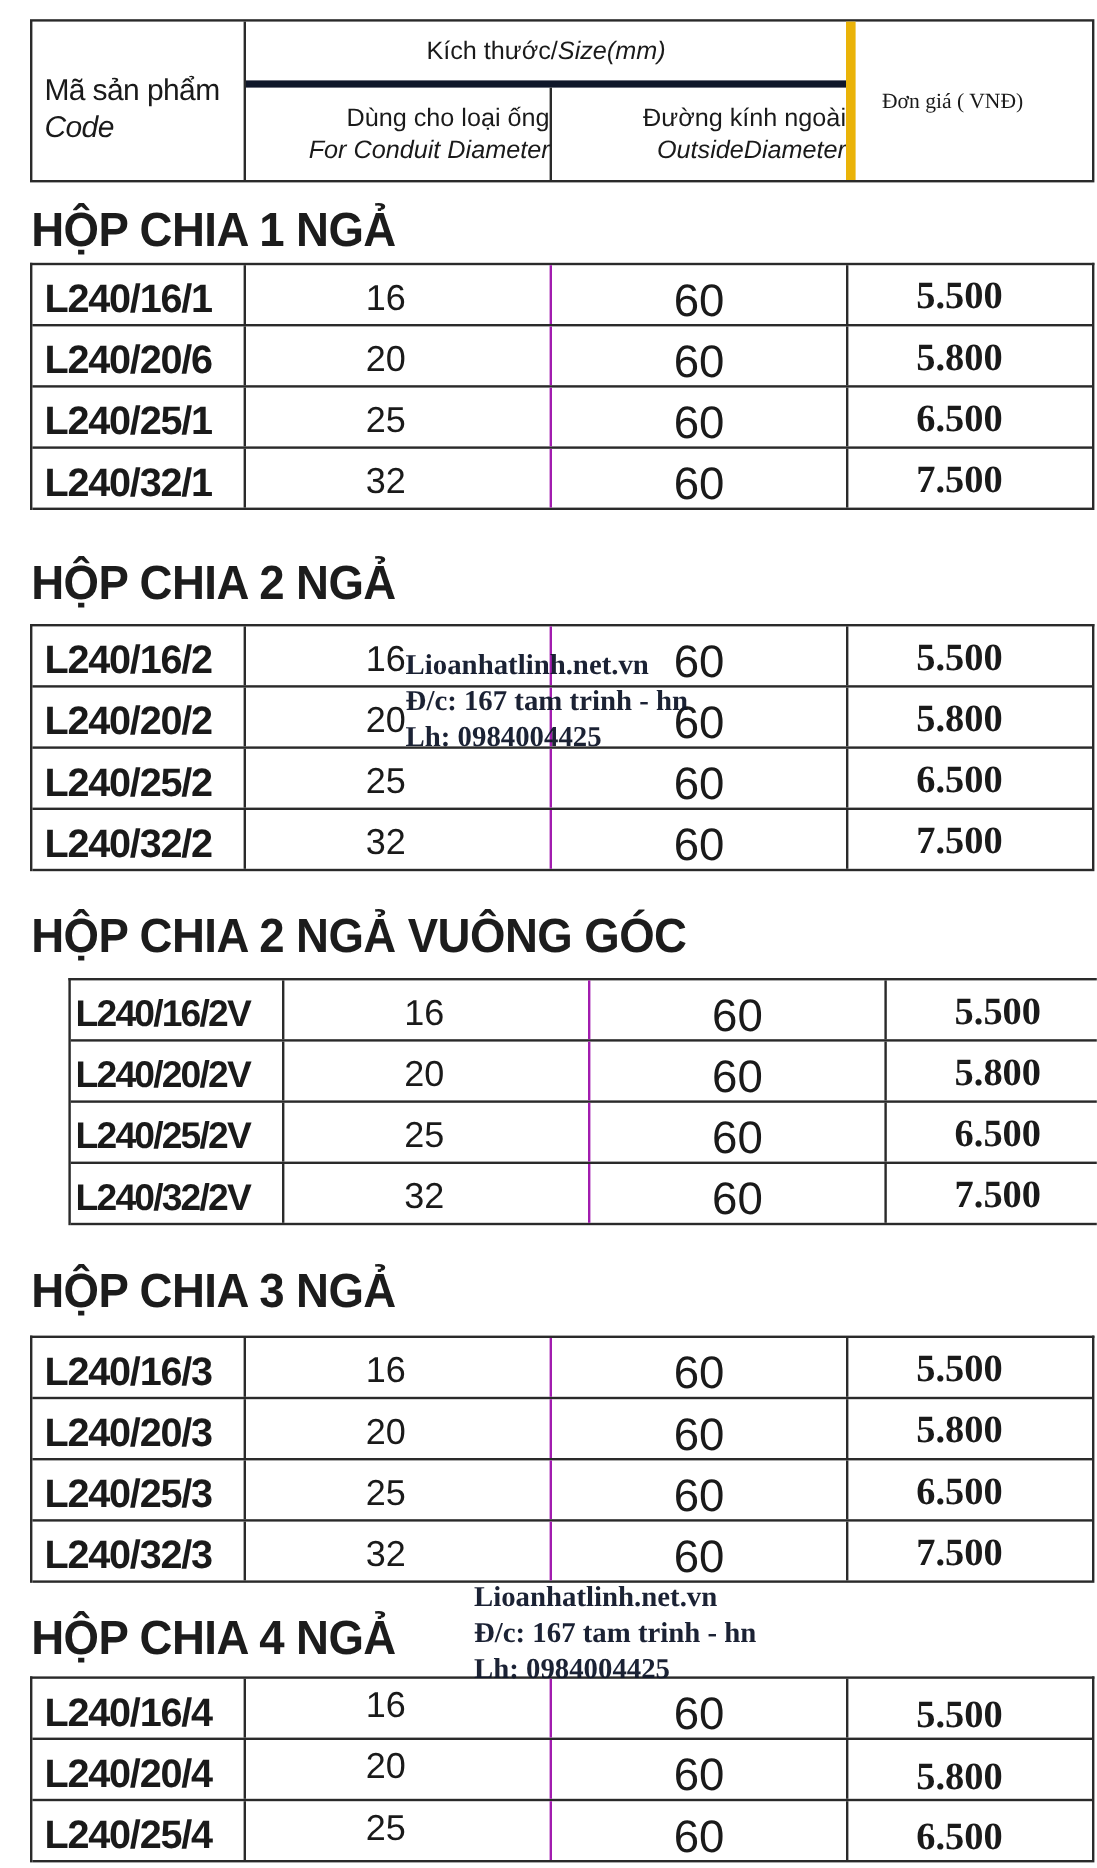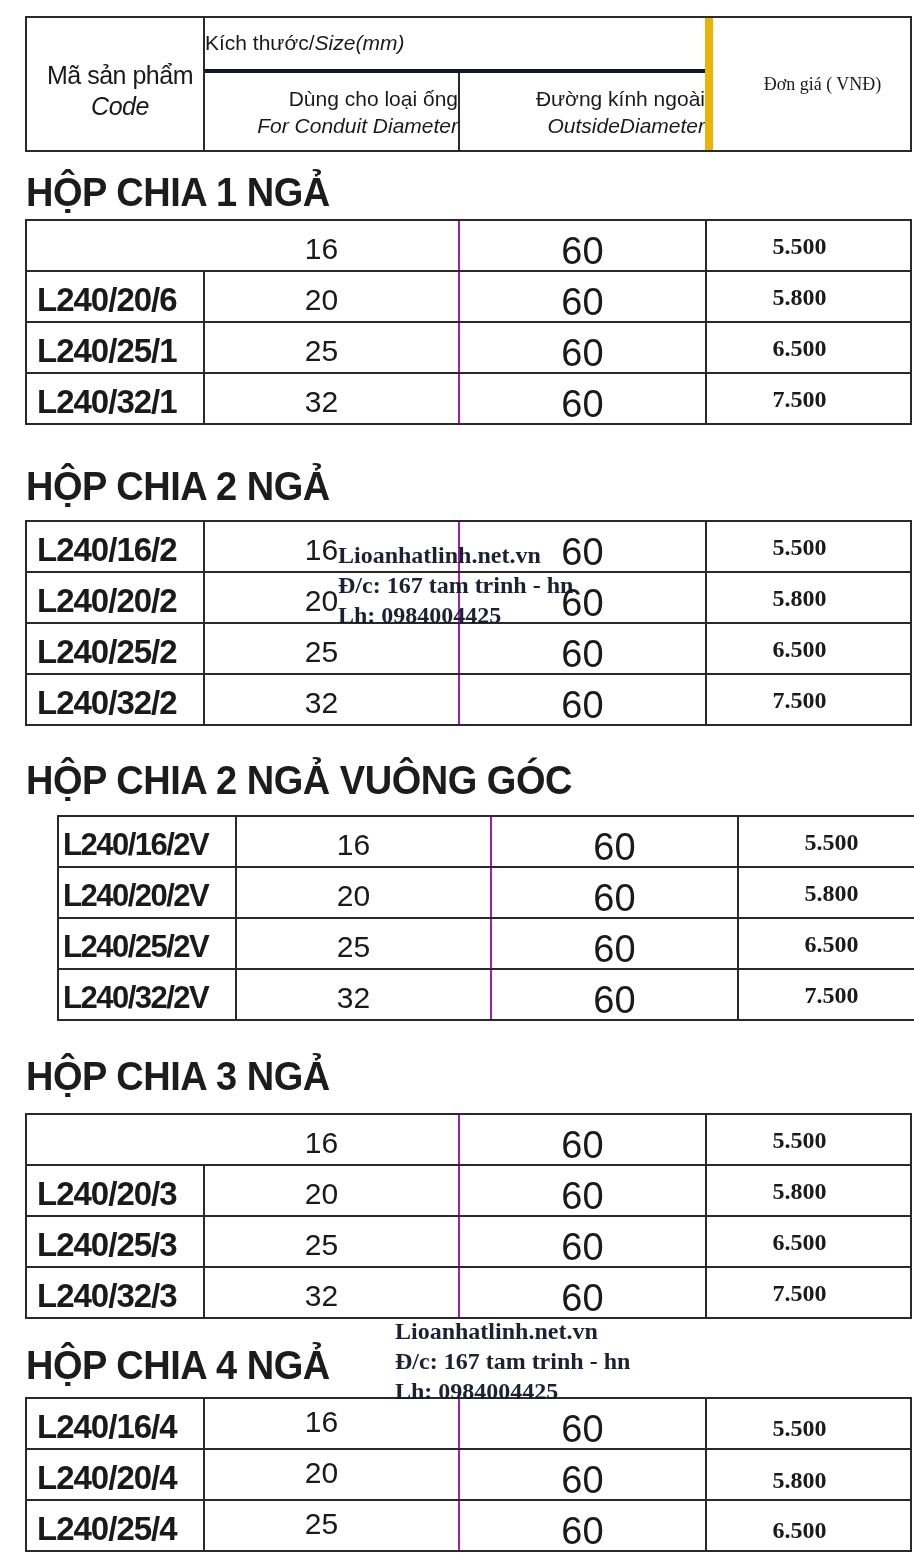--- a/index.html
+++ b/index.html
@@ -1,35 +1,35 @@
 <!DOCTYPE html>
 <html><head>
 <meta charset="utf-8">
 <style>
   html, body { margin: 0; padding: 0; background: #ffffff; }
   body { width: 914px; height: 1557px; position: relative; overflow: hidden; font-family: "Liberation Sans", sans-serif; color: #1a1a1a; }
   .hdr { position: absolute; left: 25px; top: 16px; width: 887px; height: 136px; border: 2px solid #2a2a2a; box-sizing: border-box; }
-  .hdr .c { position: absolute; box-sizing: border-box; text-align: center; }
+  .hdr .c { position: absolute; box-sizing: border-box; }
   .hdr .code { left: 0; top: 0; width: 178px; height: 132px; border-right: 2px solid #2a2a2a; padding: 42px 0 0 10px; font-size: 25px; line-height: 31px; letter-spacing: -0.5px; }
   .hdr .code i { font-style: italic; display: block; }
-  .hdr .size { left: 178px; top: 0; width: 500px; height: 55px; border-bottom: 4px solid #0f172a; text-align: left; font-size: 21px; line-height: 50px; }
+  .hdr .size { left: 178px; top: 0; width: 500px; height: 55px; border-bottom: 6px solid #0f172a; text-align: center; font-size: 21px; line-height: 50px; }
   .hdr .cond { left: 178px; top: 55px; width: 255px; height: 77px; border-right: 2px solid #2a2a2a; text-align: right; font-size: 21px; line-height: 27px; padding-top: 12px; }
   .hdr .outd { left: 433px; top: 55px; width: 245px; height: 77px; text-align: right; font-size: 21px; line-height: 27px; padding-top: 12px; }
   .hdr .price { left: 678px; top: 0; width: 205px; height: 132px; border-left: 8px solid #eab308; font-family: "Liberation Serif", serif; font-size: 18px; padding: 56px 0 0 22px; }
   .hdr i { font-style: italic; }
 
   .section-title { position: absolute; left: 26px; font-size: 40px; font-weight: bold; letter-spacing: -0.5px; color: #1c1c1c; white-space: nowrap; transform: scaleX(0.95); transform-origin: left; }
   .tbl { position: absolute; left: 25px; width: 887px; border: 2px solid #2a2a2a; border-bottom: none; box-sizing: border-box; }
   .row { position: relative; height: 51px; border-bottom: 2px solid #2a2a2a; box-sizing: border-box; }
   .row .cell { position: absolute; top: 0; height: 49px; box-sizing: border-box; }
   .row .code { left: 0; width: 178px; border-right: 2px solid #2a2a2a; font-weight: bold; font-size: 33px; line-height: 56px; padding-left: 10px; letter-spacing: -1px; white-space: nowrap; }
   .tbl.v .row .code { font-size: 31px; padding-left: 4px; letter-spacing: -1.5px; }
   .row .d1 { left: 178px; width: 255px; border-right: 2px solid #a21caf; text-align: center; font-size: 30px; line-height: 56px; padding-right: 20px; }
   .row .d2 { left: 433px; width: 247px; border-right: 2px solid #2a2a2a; text-align: center; font-size: 38px; line-height: 60px; }
-  .row .pr { left: 680px; width: 203px; text-align: center; font-family: "Liberation Serif", serif; font-weight: bold; font-size: 24px; line-height: 50px; padding-right: 18px; }
+  .row .pr { left: 680px; width: 203px; text-align: center; font-family: "Liberation Serif", serif; font-weight: bold; font-size: 32px; line-height: 50px; padding-right: 18px; }
 
   .wm { position: absolute; font-family: "Liberation Serif", serif; font-weight: bold; color: #0f172a; font-size: 24px; line-height: 30px; white-space: nowrap; opacity: 0.95; }
 </style>
 </head>
 <body>
 
 <div class="hdr">
   <div class="c code">
     <span>Mã sản phẩm</span>
     <i>Code</i>
@@ -42,20 +42,21 @@
   <div class="c outd">
     <div>Đường kính ngoài</div>
     <div><i>OutsideDiameter</i></div>
   </div>
   <div class="c price">Đơn giá ( VNĐ)</div>
 </div>
 
 <div class="section-title" style="top:170px;">HỘP CHIA 1 NGẢ</div>
 <div class="tbl" style="top:219px;">
   <div class="row">
+      <div class="cell code">L240/16/1</div>
       <div class="cell d1">16</div>
       <div class="cell d2">60</div>
       <div class="cell pr">5.500</div>
     </div>
   <div class="row">
       <div class="cell code">L240/20/6</div>
       <div class="cell d1">20</div>
       <div class="cell d2">60</div>
       <div class="cell pr">5.800</div>
     </div>
@@ -125,20 +126,21 @@
       <div class="cell code">L240/32/2V</div>
       <div class="cell d1">32</div>
       <div class="cell d2">60</div>
       <div class="cell pr">7.500</div>
     </div>
 </div>
 
 <div class="section-title" style="top:1054px;">HỘP CHIA 3 NGẢ</div>
 <div class="tbl" style="top:1113px;">
   <div class="row">
+      <div class="cell code">L240/16/3</div>
       <div class="cell d1">16</div>
       <div class="cell d2">60</div>
       <div class="cell pr">5.500</div>
     </div>
   <div class="row">
       <div class="cell code">L240/20/3</div>
       <div class="cell d1">20</div>
       <div class="cell d2">60</div>
       <div class="cell pr">5.800</div>
     </div>

